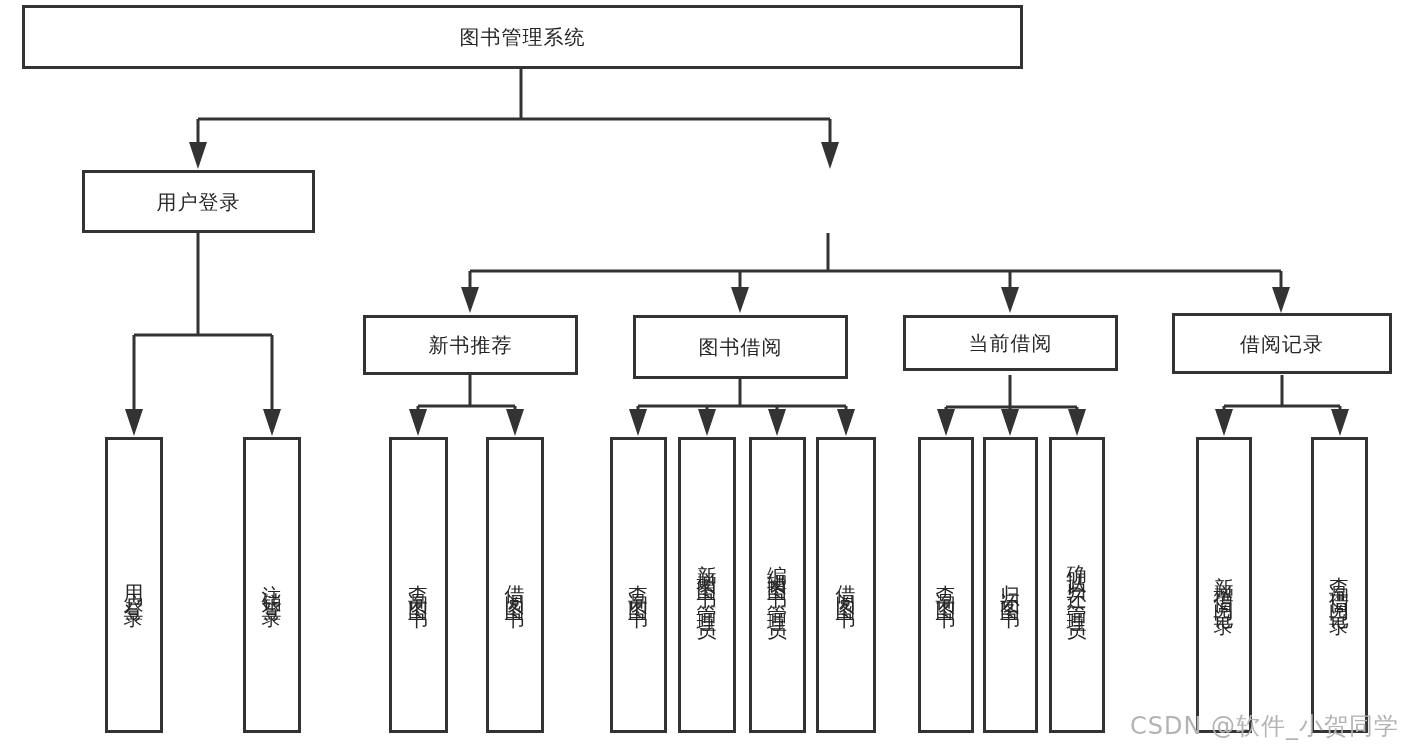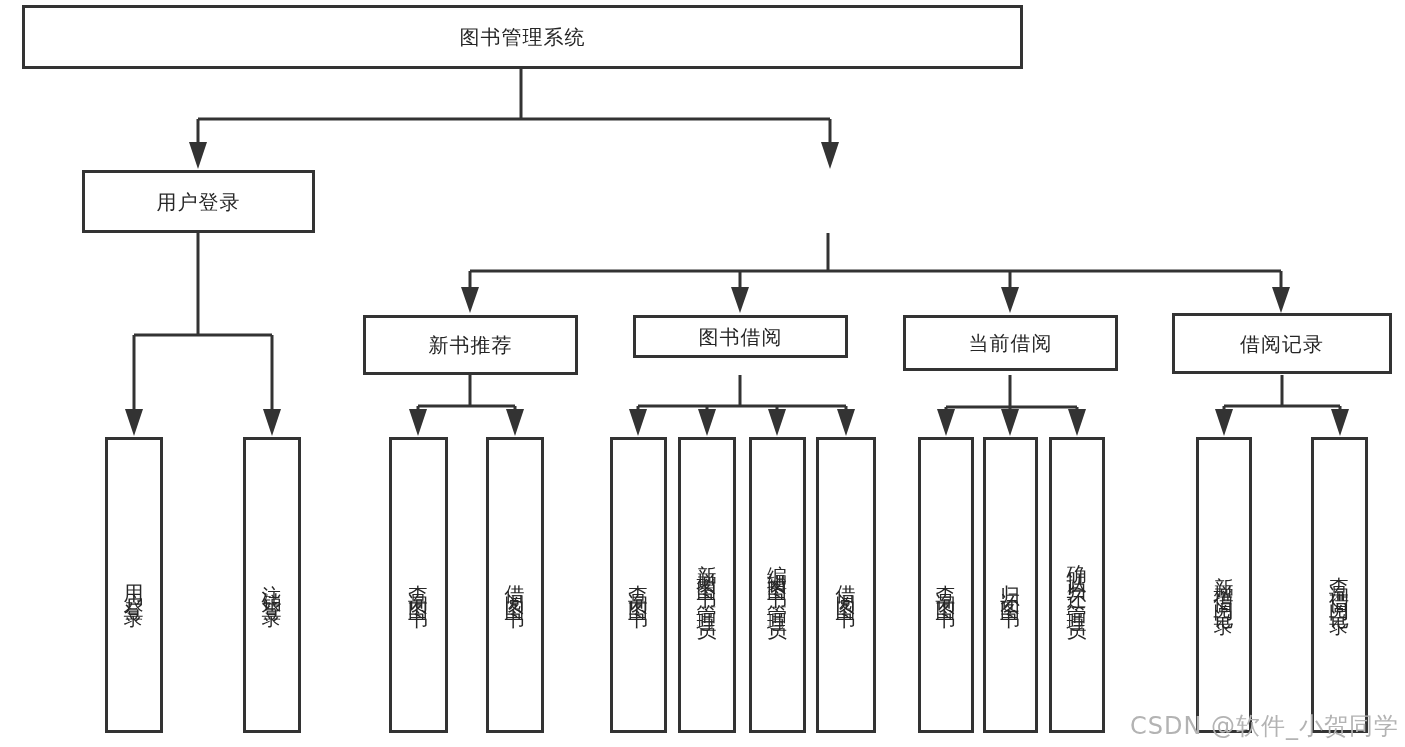--- a/index.html
+++ b/index.html
@@ -151,21 +151,21 @@
     <span class="lbl">图书管理系统</span>
   </div>
 
   <div class="box" style="left:82px;top:170px;width:233px;height:63px">
     <span class="lbl">用户登录</span>
   </div>
 
   <div class="box" style="left:363px;top:315px;width:215px;height:60px">
     <span class="lbl">新书推荐</span>
   </div>
-  <div class="box" style="left:633px;top:315px;width:215px;height:43px">
+  <div class="box" style="left:633px;top:315px;width:215px;height:64px">
     <span class="lbl">图书借阅</span>
   </div>
   <div class="box" style="left:903px;top:315px;width:215px;height:56px">
     <span class="lbl">当前借阅</span>
   </div>
   <div class="box" style="left:1172px;top:313px;width:220px;height:61px">
     <span class="lbl">借阅记录</span>
   </div>
 
   <div class="box v" style="left:105px;top:437px;width:58px;height:296px">

